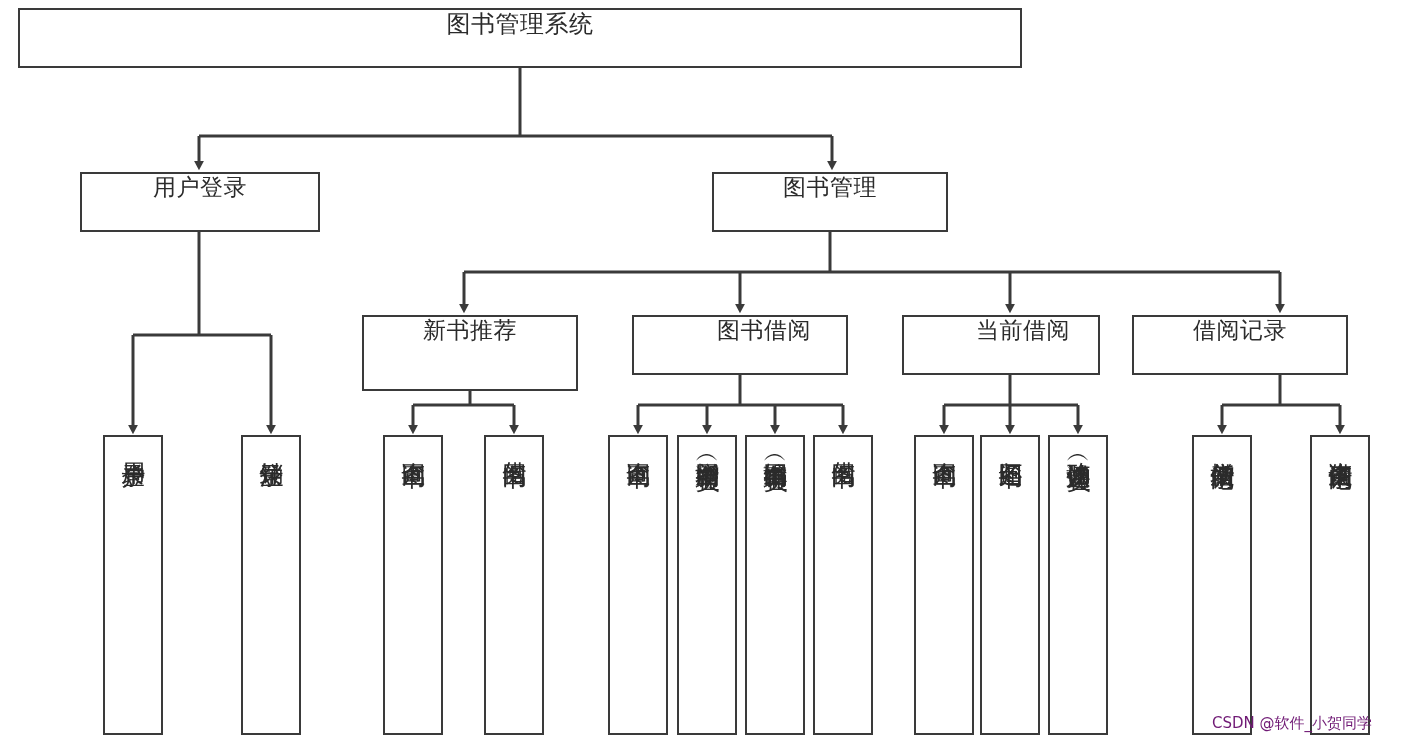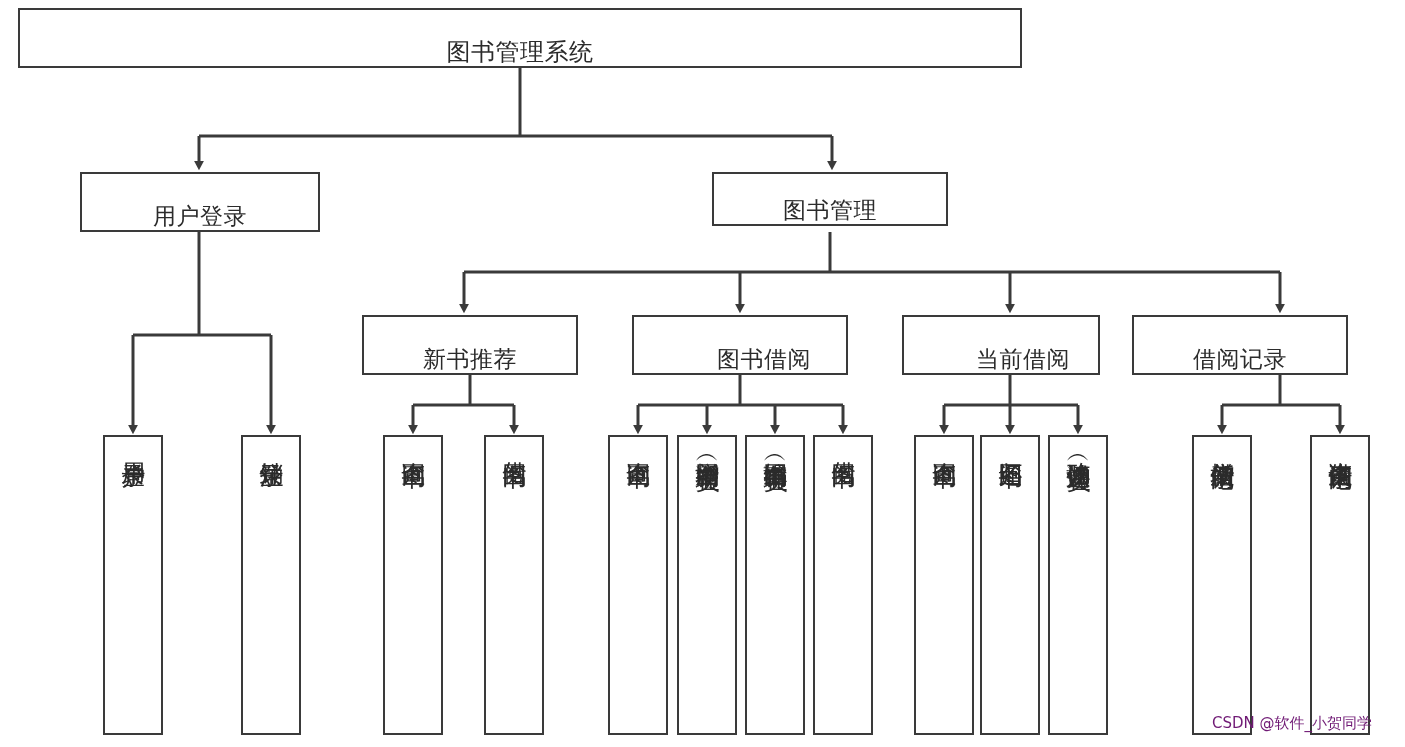--- a/index.html
+++ b/index.html
@@ -25,21 +25,21 @@
     width: 1405px;
     height: 747px;
     pointer-events: none;
   }
   .node {
     position: absolute;
     box-sizing: border-box;
     border: 2px solid #3a3a3a;
     background: #ffffff;
     display: flex;
-    align-items: flex-end;
+    align-items: flex-start;
     justify-content: center;
     color: #2b2b2b;
   }
   .node .label {
     display: block;
     text-align: center;
     line-height: 1.18;
     letter-spacing: 0.5px;
   }
   
@@ -128,25 +128,25 @@
   </svg>
 
   <div class="node h root" style="left:18px; top:8px; width:1004px; height:60px;">
     <span class="label">图书管理系统</span>
   </div>
 
   <div class="node h" style="left:80px; top:172px; width:240px; height:60px;">
     <span class="label">用户登录</span>
   </div>
 
-  <div class="node h" style="left:712px; top:172px; width:236px; height:54px;">
+  <div class="node h" style="left:712px; top:172px; width:236px; height:60px;">
     <span class="label">图书管理</span>
   </div>
 
-  <div class="node h" style="left:362px; top:315px; width:216px; height:60px;">
+  <div class="node h" style="left:362px; top:315px; width:216px; height:76px;">
     <span class="label">新书推荐</span>
   </div>
 
   <div class="node h" style="left:632px; top:315px; width:216px; height:60px;padding-left:48px;">
     <span class="label">图书借阅</span>
   </div>
 
   <div class="node h" style="left:902px; top:315px; width:198px; height:60px;padding-left:44px;">
     <span class="label">当前借阅</span>
   </div>

